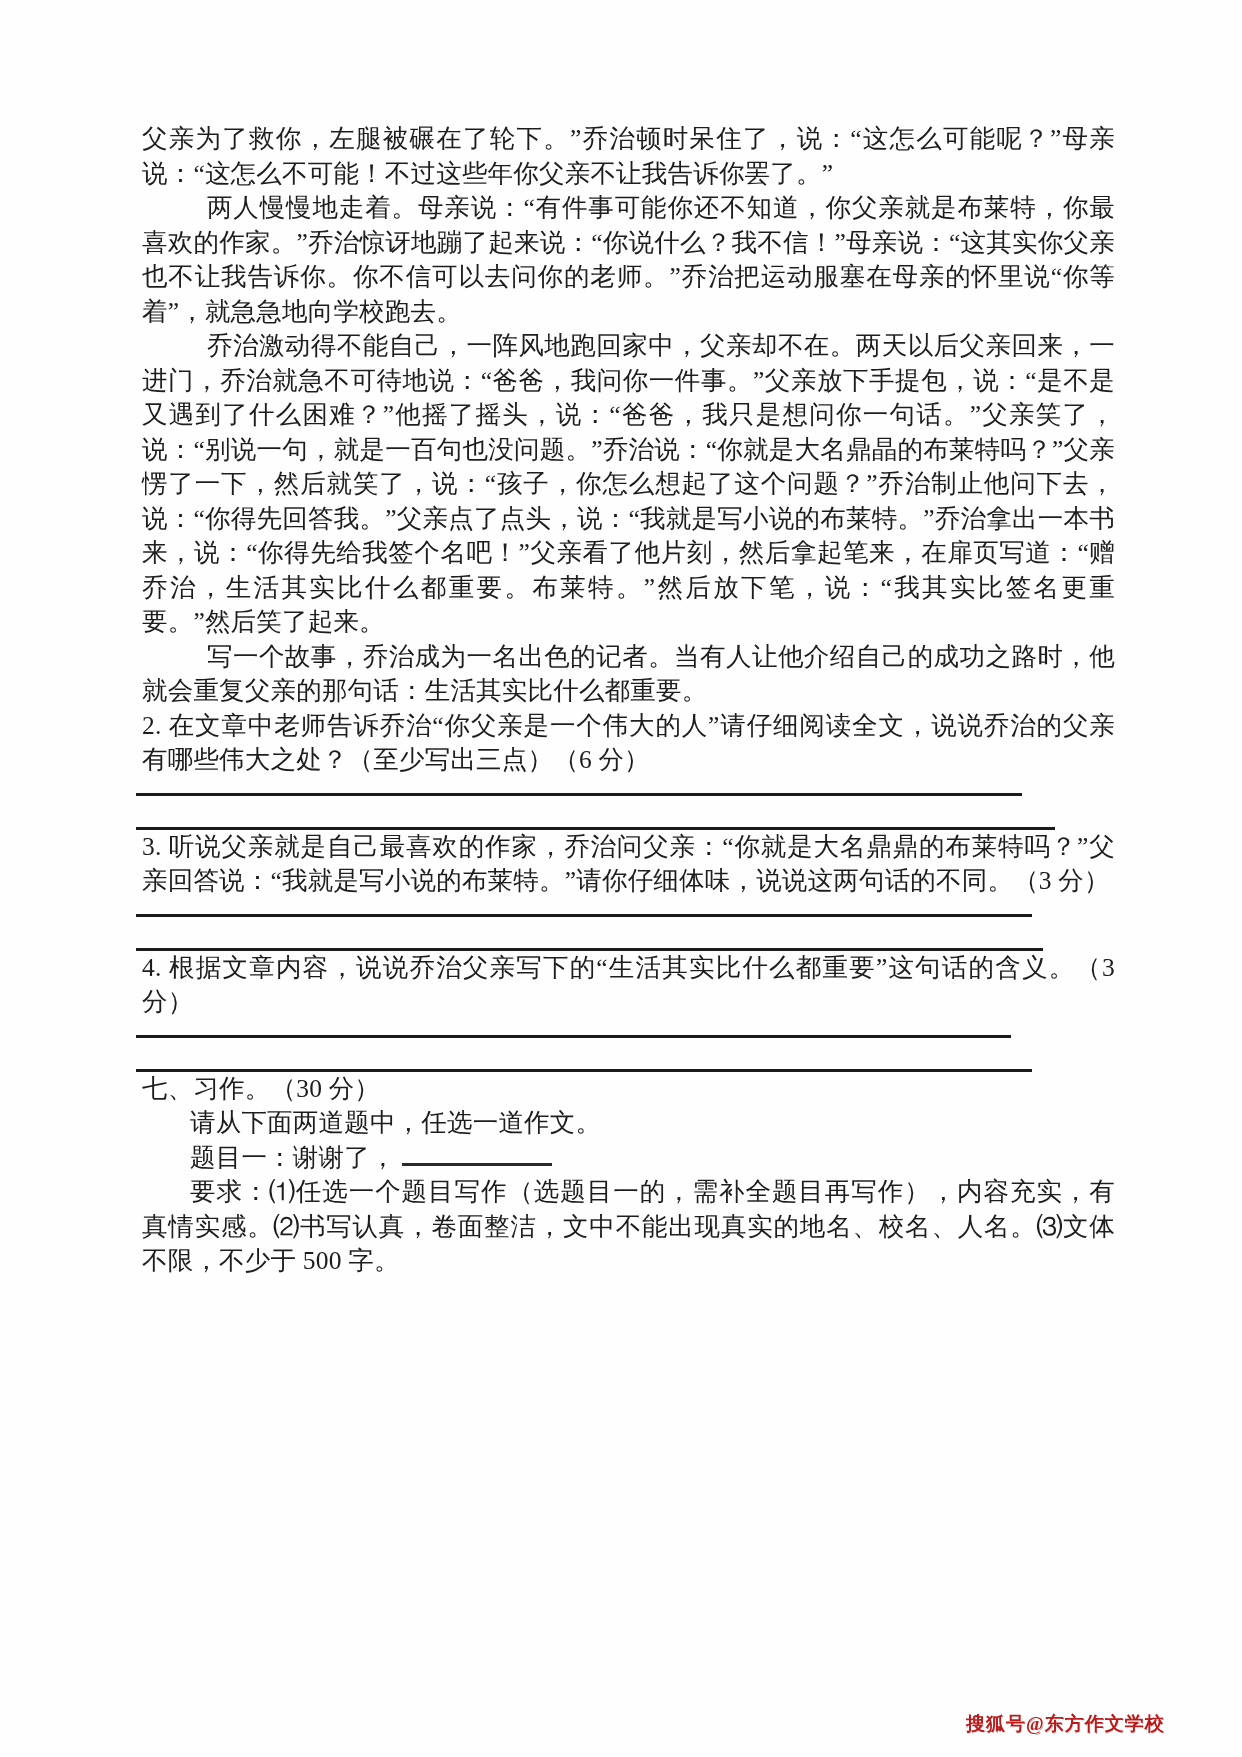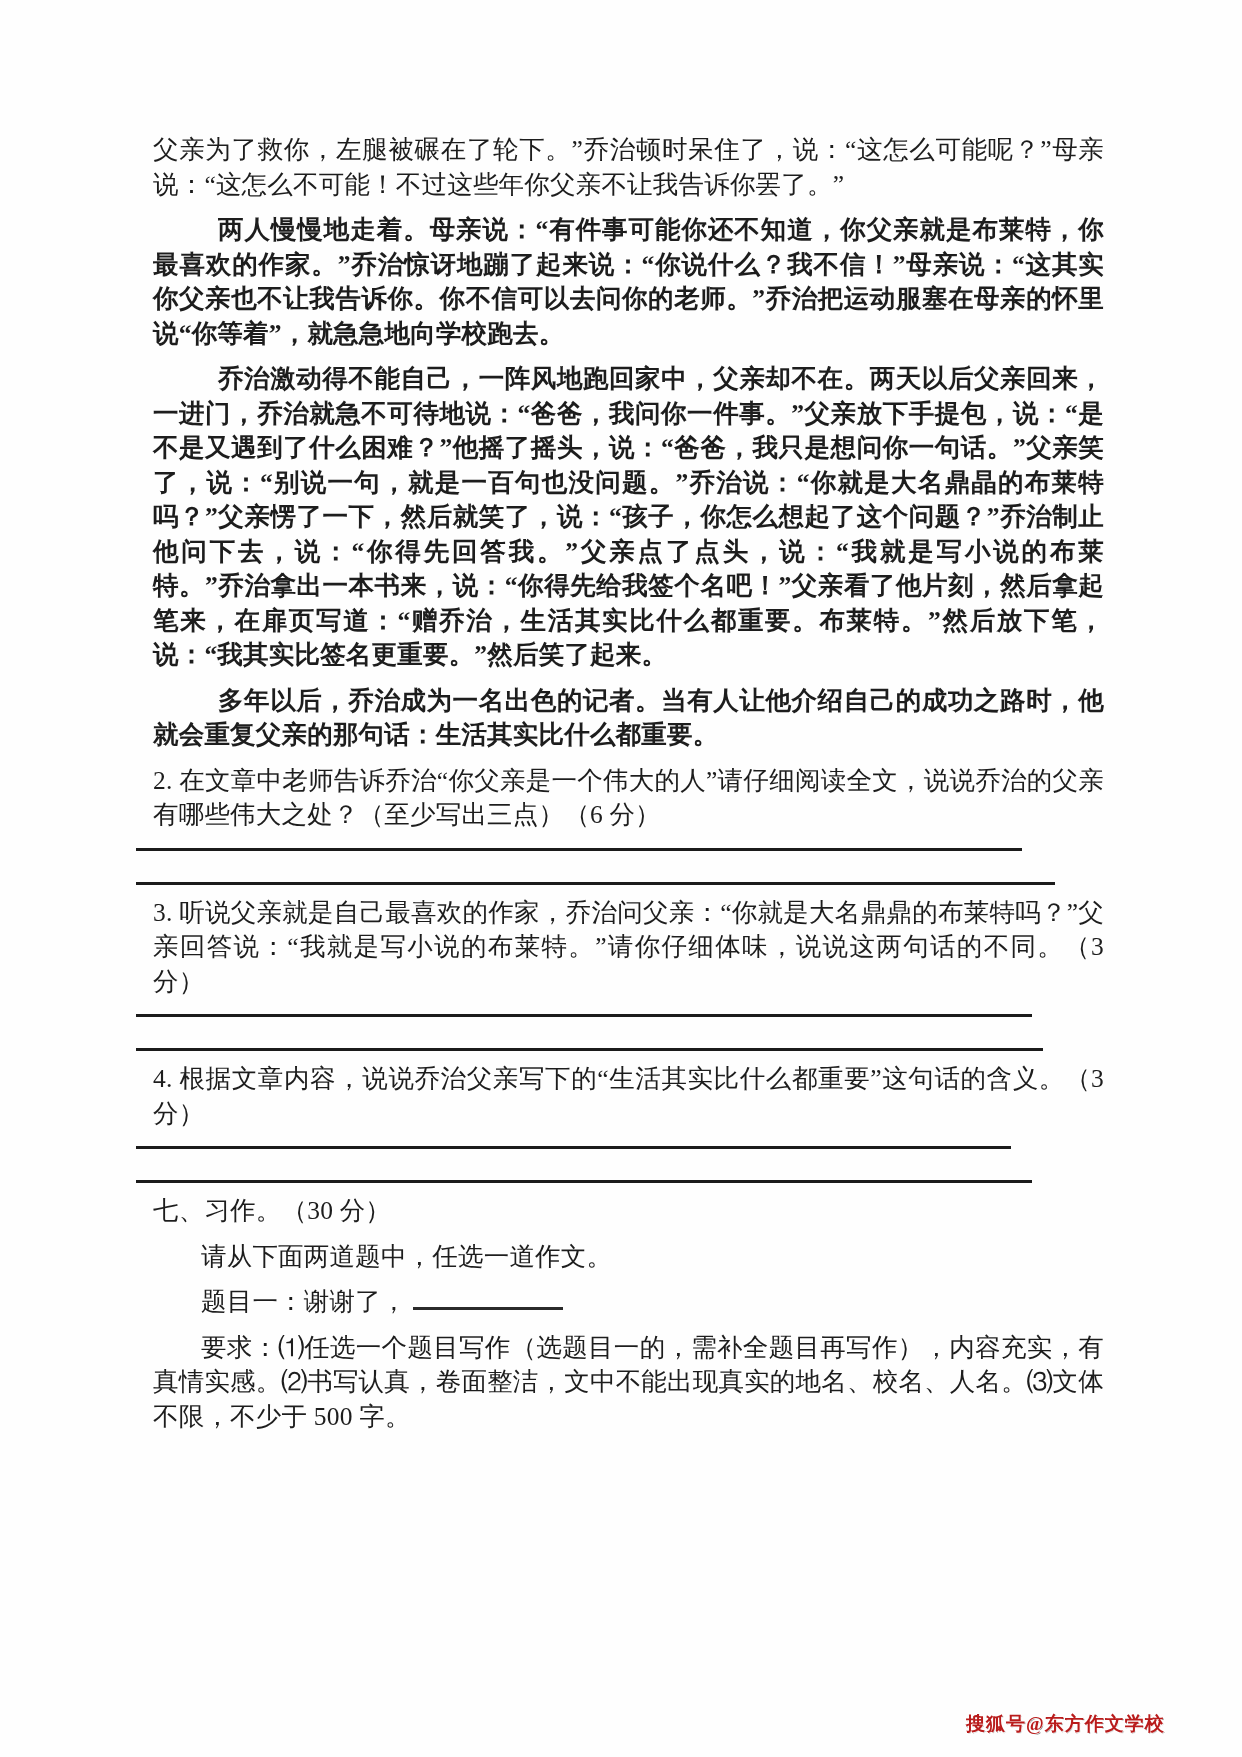--- a/index.html
+++ b/index.html
@@ -13,22 +13,22 @@
   }
   .content {
     position:absolute;
     left:142px; top:122px;
     width:973px;
     font-size:25.5px;
     line-height:34.5px;
     text-align:justify;
     letter-spacing:0.2px;
   }
-  .content p { margin:11px; }
-  .ind  { text-indent:65px;font-weight:bold; }   
+  .content p { margin:0; }
+  .ind  { text-indent:65px; }   
   .ind2 { text-indent:48px; }   
   .qtop { margin-top:24px; }    
 
   .ans {
     height:0;
     border-bottom:3px solid #1b1b1b;
     margin-left:-6px;
     box-shadow:0 -5px 0 -4px rgba(30,30,30,0.35); 
   }
   .ans-first { margin-top:15px; }
@@ -61,21 +61,21 @@
 </style>
 </head>
 <body>
 
 <div class="page">
   <div class="content">
 
     <p>父亲为了救你，左腿被碾在了轮下。”乔治顿时呆住了，说：“这怎么可能呢？”母亲说：“这怎么不可能！不过这些年你父亲不让我告诉你罢了。”</p>
     <p class="ind">两人慢慢地走着。母亲说：“有件事可能你还不知道，你父亲就是布莱特，你最喜欢的作家。”乔治惊讶地蹦了起来说：“你说什么？我不信！”母亲说：“这其实你父亲也不让我告诉你。你不信可以去问你的老师。”乔治把运动服塞在母亲的怀里说“你等着”，就急急地向学校跑去。</p>
     <p class="ind">乔治激动得不能自己，一阵风地跑回家中，父亲却不在。两天以后父亲回来，一进门，乔治就急不可待地说：“爸爸，我问你一件事。”父亲放下手提包，说：“是不是又遇到了什么困难？”他摇了摇头，说：“爸爸，我只是想问你一句话。”父亲笑了，说：“别说一句，就是一百句也没问题。”乔治说：“你就是大名鼎晶的布莱特吗？”父亲愣了一下，然后就笑了，说：“孩子，你怎么想起了这个问题？”乔治制止他问下去，说：“你得先回答我。”父亲点了点头，说：“我就是写小说的布莱特。”乔治拿出一本书来，说：“你得先给我签个名吧！”父亲看了他片刻，然后拿起笔来，在扉页写道：“赠乔治，生活其实比什么都重要。布莱特。”然后放下笔，说：“我其实比签名更重要。”然后笑了起来。</p>
-    <p class="ind">多年以后，乔治成为一名出色的记者。当有人让他介绍自己的成功之路时，他就会重复父亲的那句话：生活其实比什么都重要。</p>
+    <p class="ind">写一个故事，乔治成为一名出色的记者。当有人让他介绍自己的成功之路时，他就会重复父亲的那句话：生活其实比什么都重要。</p>
 
 
     <div>
       <p class="qtop">2. 在文章中老师告诉乔治“你父亲是一个伟大的人”请仔细阅读全文，说说乔治的父亲有哪些伟大之处？（至少写出三点）（6 分）</p>
       <div class="ans ans-first" style="width:886px"></div>
       <div class="ans ans-next" style="width:919px"></div>
     </div>
 
     <div>
       <p class="qtop">3. 听说父亲就是自己最喜欢的作家，乔治问父亲：“你就是大名鼎鼎的布莱特吗？”父亲回答说：“我就是写小说的布莱特。”请你仔细体味，说说这两句话的不同。（3 分）</p>

